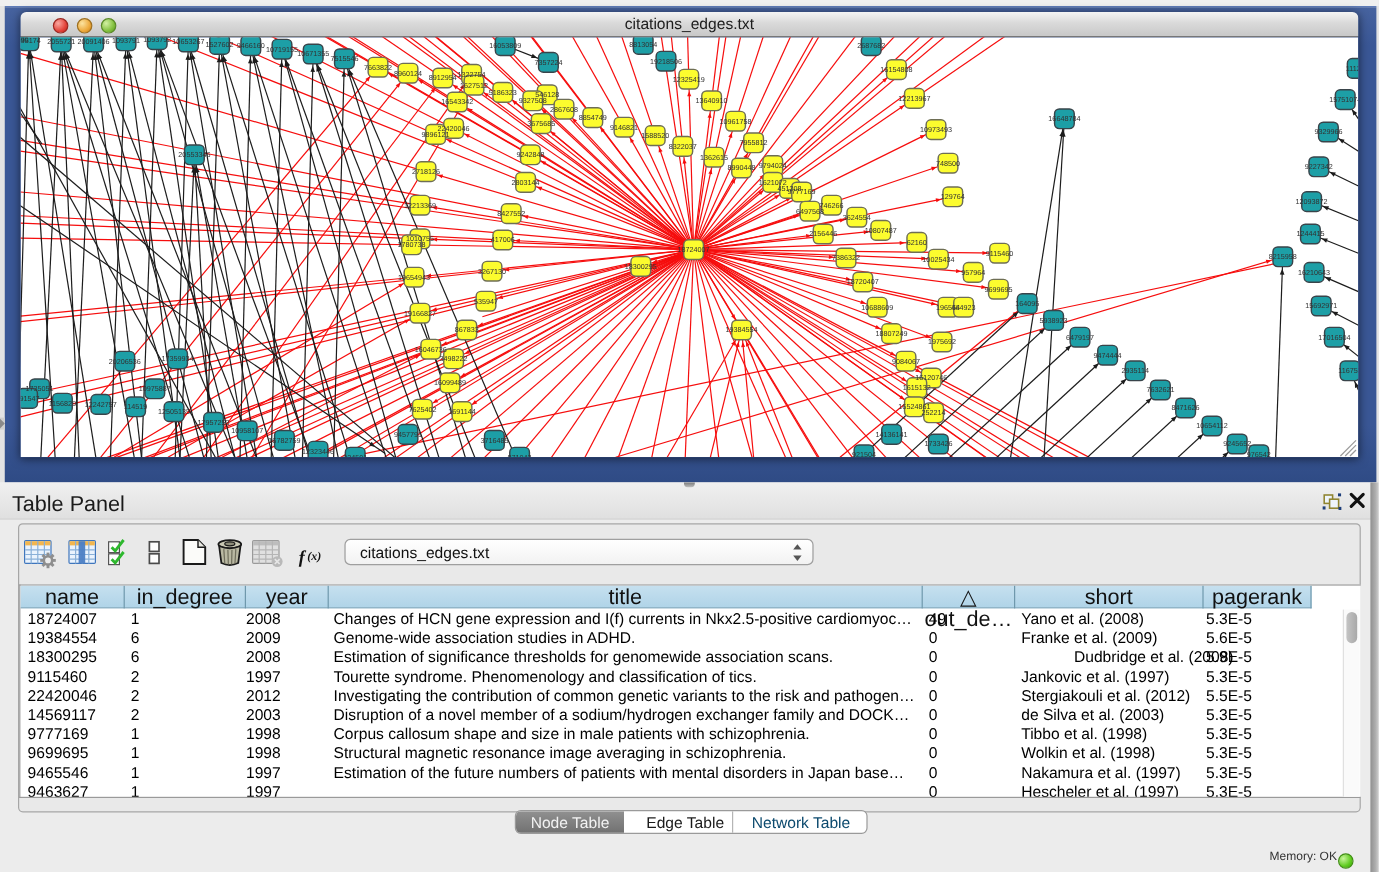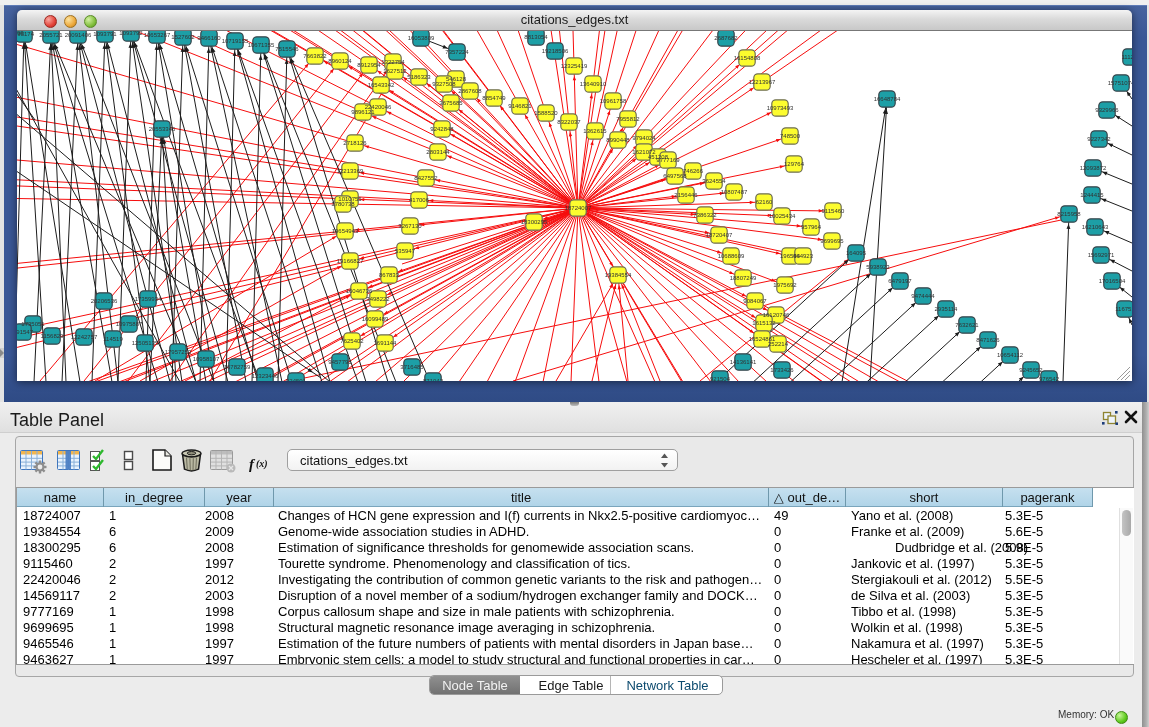--- a/index.html
+++ b/index.html
@@ -749,21 +749,21 @@
 
 <div style="position:absolute;left:287px;top:449px;width:391px;height:22px;background:linear-gradient(#ffffff,#f2f2f2);border:1px solid #9f9f9f;border-radius:5px;box-sizing:border-box;">
   <div style="position:absolute;left:12px;top:3px;font-size:13px;color:#111;">citations_edges.txt</div>
   <svg style="position:absolute;right:8px;top:3px;" width="9" height="15" viewBox="0 0 9 15">
     <path d="M4.5 0.5 L8 5 L1 5 Z" fill="#555"></path>
         <path d="M4.5 14.5 L8 10 L1 10 Z" fill="#555"></path>
   </svg>
 </div>
 
 <div style="position:absolute;left:16px;top:487px;width:1118px;height:178px;background:#fff;border:1px solid #9a9a9a;border-right:none;box-sizing:border-box;overflow:hidden;">
-  <div style="position:absolute;left:0;top:0;width:1076px;height:19px;background:linear-gradient(#c6e0ef,#b0d4e8);border-bottom:1px solid #7aa5bc;box-sizing:border-box;font-size:13px;color:#111;">
+  <div style="position:absolute;left:0;top:0;width:1076px;height:19px;background:linear-gradient(#c6e0ef,#b0d4e8);border-bottom:1px solid #7aa5bc;box-sizing:border-box;font-size:18px;color:#111;">
         <div style="position:absolute;left:0px;top:0;width:87px;height:19px;border-right:1px solid #6f98ac;box-sizing:border-box;text-align:center;line-height:19px;">name</div>
         <div style="position:absolute;left:87px;top:0;width:101px;height:19px;border-right:1px solid #6f98ac;box-sizing:border-box;text-align:center;line-height:19px;">in_degree</div>
         <div style="position:absolute;left:188px;top:0;width:69px;height:19px;border-right:1px solid #6f98ac;box-sizing:border-box;text-align:center;line-height:19px;">year</div>
         <div style="position:absolute;left:257px;top:0;width:495px;height:19px;border-right:1px solid #6f98ac;box-sizing:border-box;text-align:center;line-height:19px;">title</div>
         <div style="position:absolute;left:752px;top:0;width:77px;height:19px;border-right:1px solid #6f98ac;box-sizing:border-box;text-align:center;line-height:19px;">△ out_de…</div>
         <div style="position:absolute;left:829px;top:0;width:157px;height:19px;border-right:1px solid #6f98ac;box-sizing:border-box;text-align:center;line-height:19px;">short</div>
         <div style="position:absolute;left:986px;top:0;width:90px;height:19px;border-right:1px solid #6f98ac;box-sizing:border-box;text-align:center;line-height:19px;">pagerank</div>
       </div>
   <div style="position:absolute;left:0;top:20px;width:1118px;height:160px;font-size:13px;color:#000;line-height:16px;white-space:nowrap;">
         <div style="position:absolute;left:6px;top:0px;">18724007</div>
@@ -825,21 +825,20 @@
         <div style="position:absolute;left:6px;top:128px;">9465546</div>
         <div style="position:absolute;left:92px;top:128px;">1</div>
         <div style="position:absolute;left:188px;top:128px;">1997</div>
         <div style="position:absolute;left:261px;top:128px;width:492px;overflow:hidden;white-space:nowrap;">Estimation of the future numbers of patients with mental disorders in Japan base…</div>
         <div style="position:absolute;left:757px;top:128px;">0</div>
         <div style="position:absolute;left:834px;top:128px;">Nakamura et al. (1997)</div>
         <div style="position:absolute;left:988px;top:128px;">5.3E‑5</div>
         <div style="position:absolute;left:6px;top:144px;">9463627</div>
         <div style="position:absolute;left:92px;top:144px;">1</div>
         <div style="position:absolute;left:188px;top:144px;">1997</div>
-        <div style="position:absolute;left:261px;top:144px;width:492px;overflow:hidden;white-space:nowrap;">Embryonic stem cells: a model to study structural and functional properties in car…</div>
         <div style="position:absolute;left:757px;top:144px;">0</div>
         <div style="position:absolute;left:834px;top:144px;">Hescheler et al. (1997)</div>
         <div style="position:absolute;left:988px;top:144px;">5.3E‑5</div>
       </div>
   <div style="position:absolute;right:1px;top:20px;width:13px;height:157px;background:#fafafa;border-left:1px solid #e0e0e0;">
     <div style="position:absolute;left:1.5px;top:2px;width:9px;height:26px;background:linear-gradient(90deg,#c4c4c4,#a8a8a8);border-radius:5px;"></div>
   </div>
 </div>
 
 <div style="position:absolute;left:429px;top:675px;width:294px;height:20px;border:1px solid #9a9a9a;border-radius:5px;overflow:hidden;background:#fff;font-size:13px;line-height:20px;text-align:center;box-sizing:border-box;">

